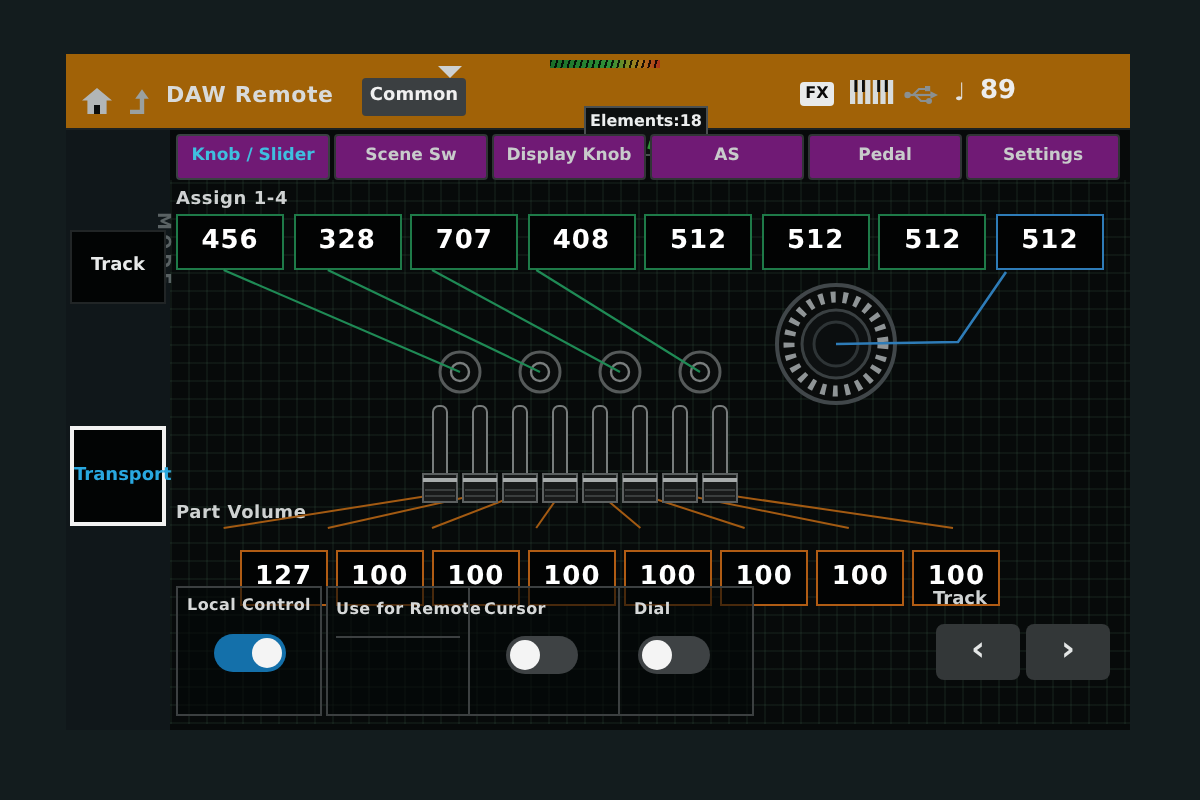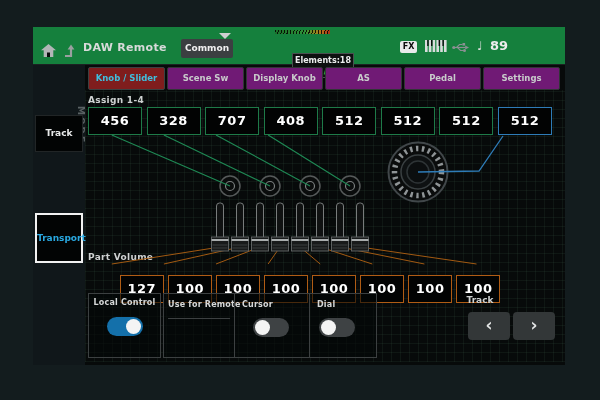--- a/index.html
+++ b/index.html
@@ -1,38 +1,38 @@
 <!DOCTYPE html>
 <html><head>
 <meta charset="utf-8">
 <style>
   * { margin:0; padding:0; box-sizing:border-box; }
   body { width:600px; height:400px; background:#131c1e; font-family:"DejaVu Sans", sans-serif; position:relative; overflow:hidden; }
   .screen { position:absolute; left:33px; top:27px; width:532px; height:338px; background:#070a0a; }
 
   
-  .topbar { position:absolute; left:0; top:0; width:532px; height:38px; background:#15803d; border-bottom:1px solid #1c2122; }
+  .topbar { position:absolute; left:0; top:0; width:532px; height:38px; background:#a16207; border-bottom:1px solid #1c2122; }
   .topbar .title { position:absolute; left:50px; top:14px; font-size:11px; font-weight:bold; color:#d8dada; letter-spacing:0.3px; }
   .icon-btn { position:absolute; cursor:pointer; }
   .common-btn { position:absolute; left:148px; top:12px; width:52px; height:19px; background:#3b3f41; border-radius:2px; color:#f0f0f0; font-size:9px; font-weight:bold; text-align:center; line-height:19px; }
   .common-tri { position:absolute; left:186px; top:6px; width:0; height:0; border-left:6px solid transparent; border-right:6px solid transparent; border-top:6px solid #cdd0d1; }
   .top-meter { position:absolute; left:242px; top:3px; width:55px; height:4px; background:
       repeating-linear-gradient(105deg, rgba(0,0,0,0.85) 0 1px, transparent 1px 3px),
       linear-gradient(90deg,#1a6e28,#2f9238 55%,#8a8a20 72%,#b4741c 84%,#aa3018); }
   .elements-box { position:absolute; left:259px; top:8px; width:62px; height:25px; border:1px solid #4a4f50; border-radius:0; background:#0d1010;margin-top:18px; }
   .elements-box .lbl { display:block; text-align:center; font-size:8px; font-weight:bold; color:#eceeee; margin-top:2px; }
   .elements-box svg { position:absolute; left:4px; bottom:2px; }
   .fx-badge { position:absolute; left:367px; top:14px; width:17px; height:12px; background:#e8eaea; border-radius:2px; color:#0a0a0a; font-size:8px; font-weight:bold; text-align:center; line-height:12px; }
   .note-glyph { position:absolute; left:444px; top:12px; font-size:12px; color:#e0e0e0; }
   .tempo { position:absolute; left:457px; top:11px; font-size:13px; font-weight:bold; color:#ececec; }
 
   
   .tabs { position:absolute; left:55px; top:40px; width:472px; height:23px; display:flex; gap:2px; }
   .tab { flex:1; background:#701a75; border:1px solid #313536; border-radius:2px; color:#c8cbcb; font-size:8.5px; font-weight:bold; text-align:center; line-height:21px; cursor:pointer; white-space:nowrap; overflow:hidden; }
-  .tab.active { color:#3fbfdf; background:#7f1d1d; border-color:#3a4142; }
+  .tab.active { color:#3fbfdf; background:#701a75; border-color:#3a4142; }
 
   
   .sidebar { position:absolute; left:0; top:38px; width:52px; height:300px; background:#10171a; }
   .mode-label { position:absolute; left:27px; top:55px; width:40px; height:12px; transform:rotate(90deg); transform-origin:center; font-size:9px; font-weight:bold; color:#5a6264; letter-spacing:2px; }
   .side-item { position:absolute; left:2px; width:48px; background:#020404; border:1px solid #212526; color:#e8eaea; font-size:9px; font-weight:bold; text-align:center; cursor:pointer; }
   .side-track { top:50px; height:37px; line-height:35px; }
   .side-plugin { top:100px; height:37px; line-height:35px; }
   .side-transport { top:148px; height:50px; line-height:46px; border:2px solid #f2f2f2; color:#29a8e0; }
 
   

